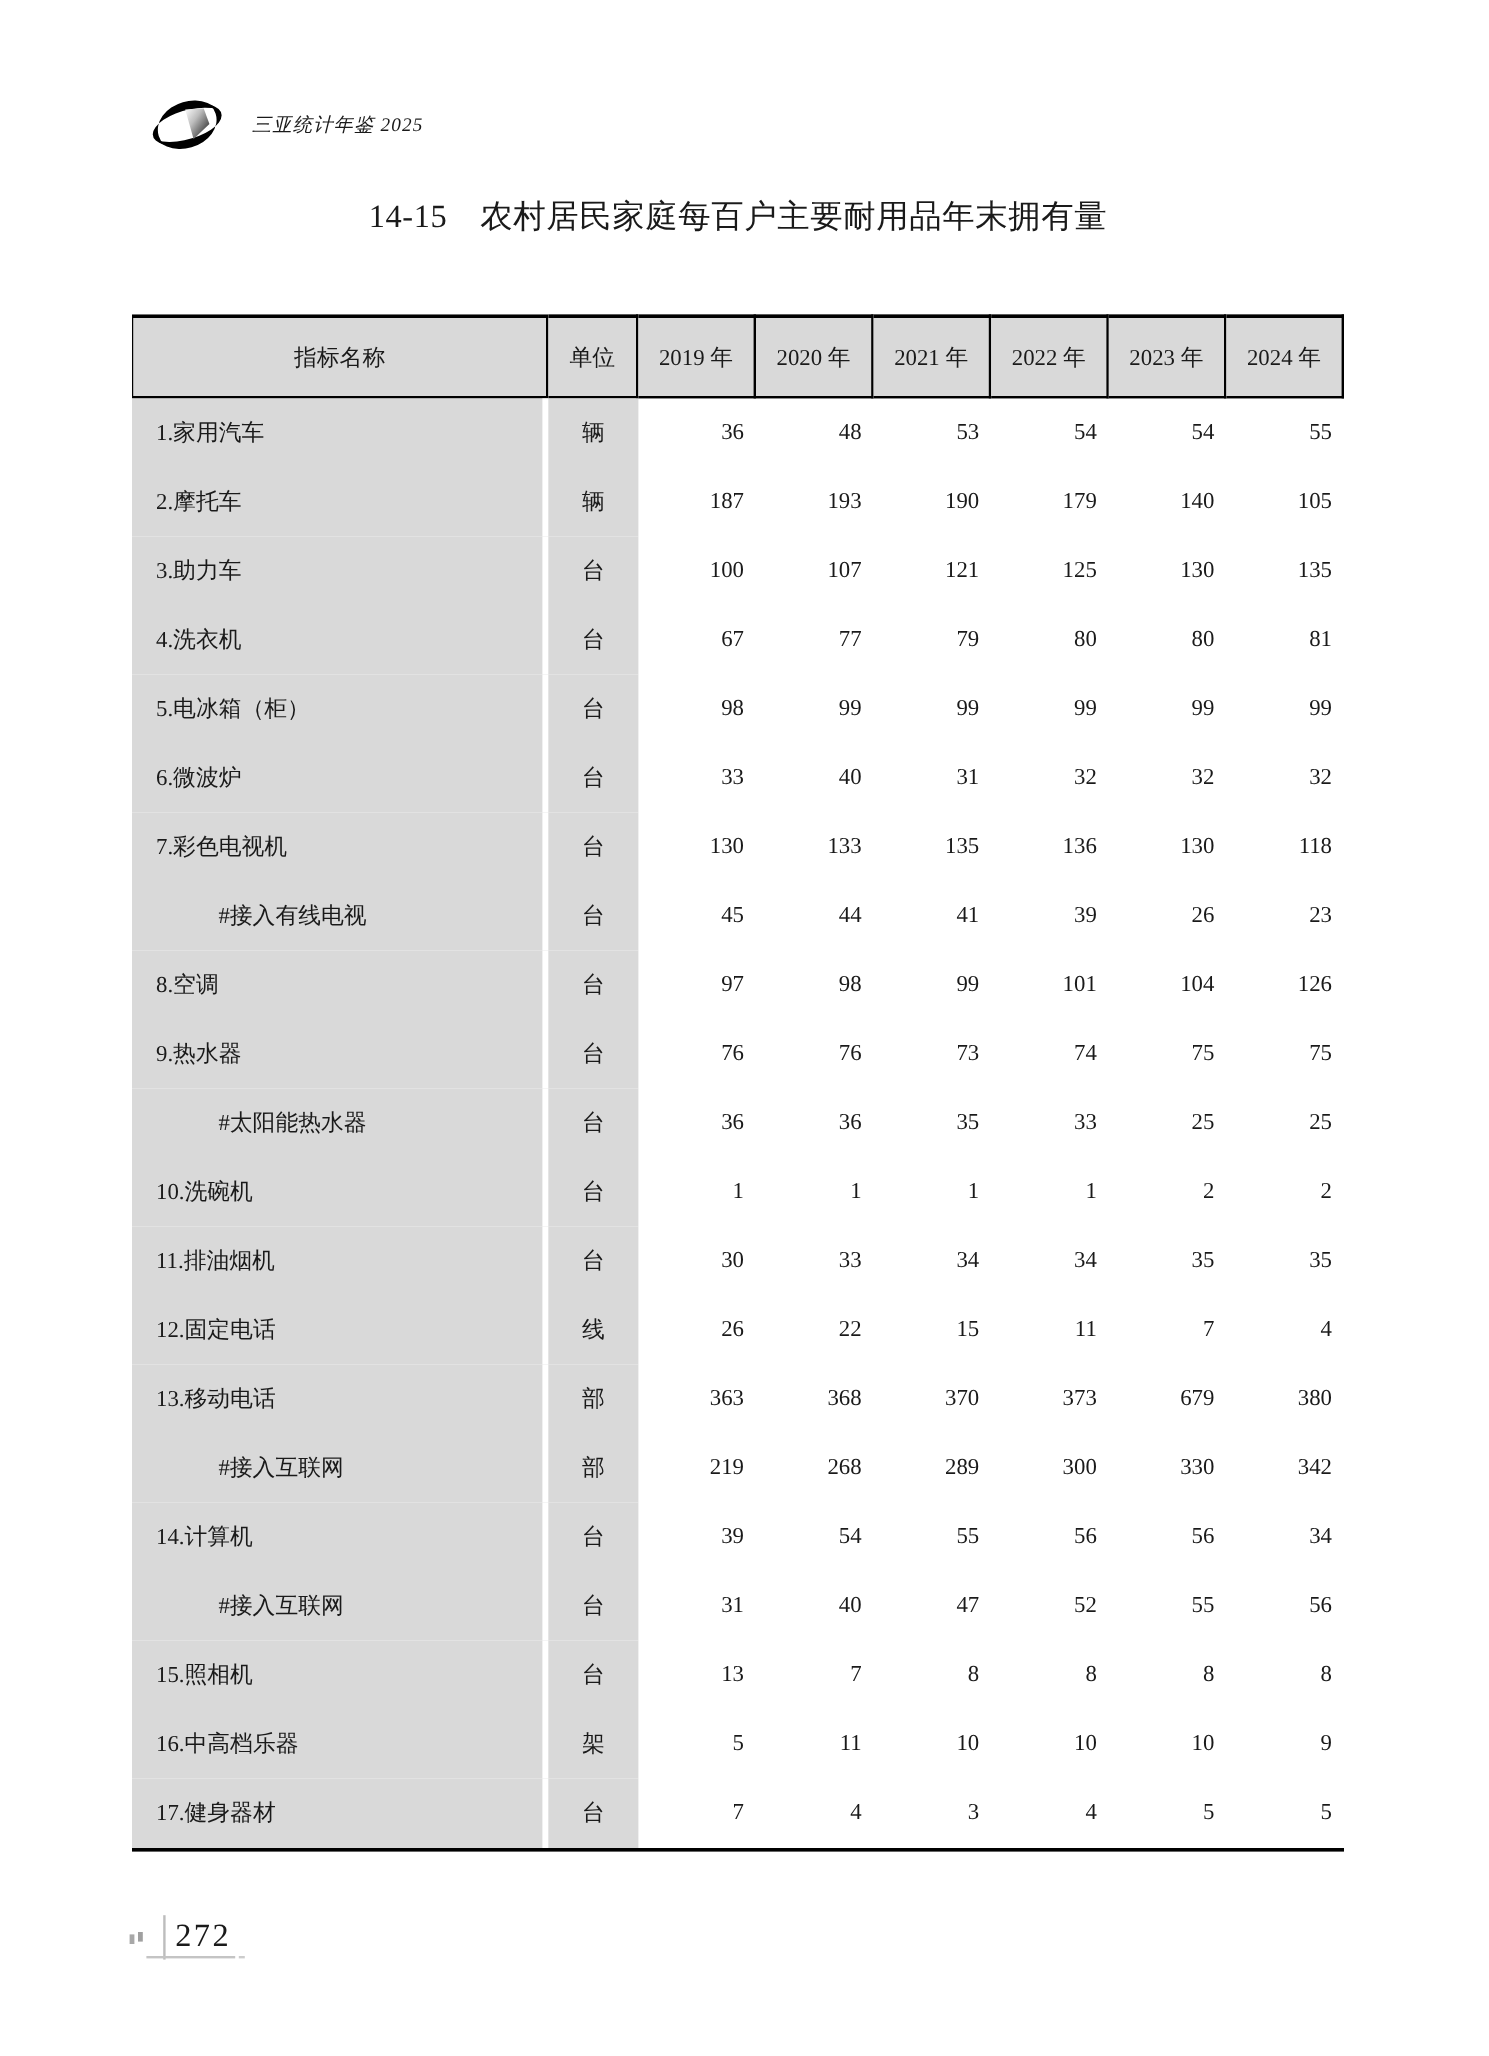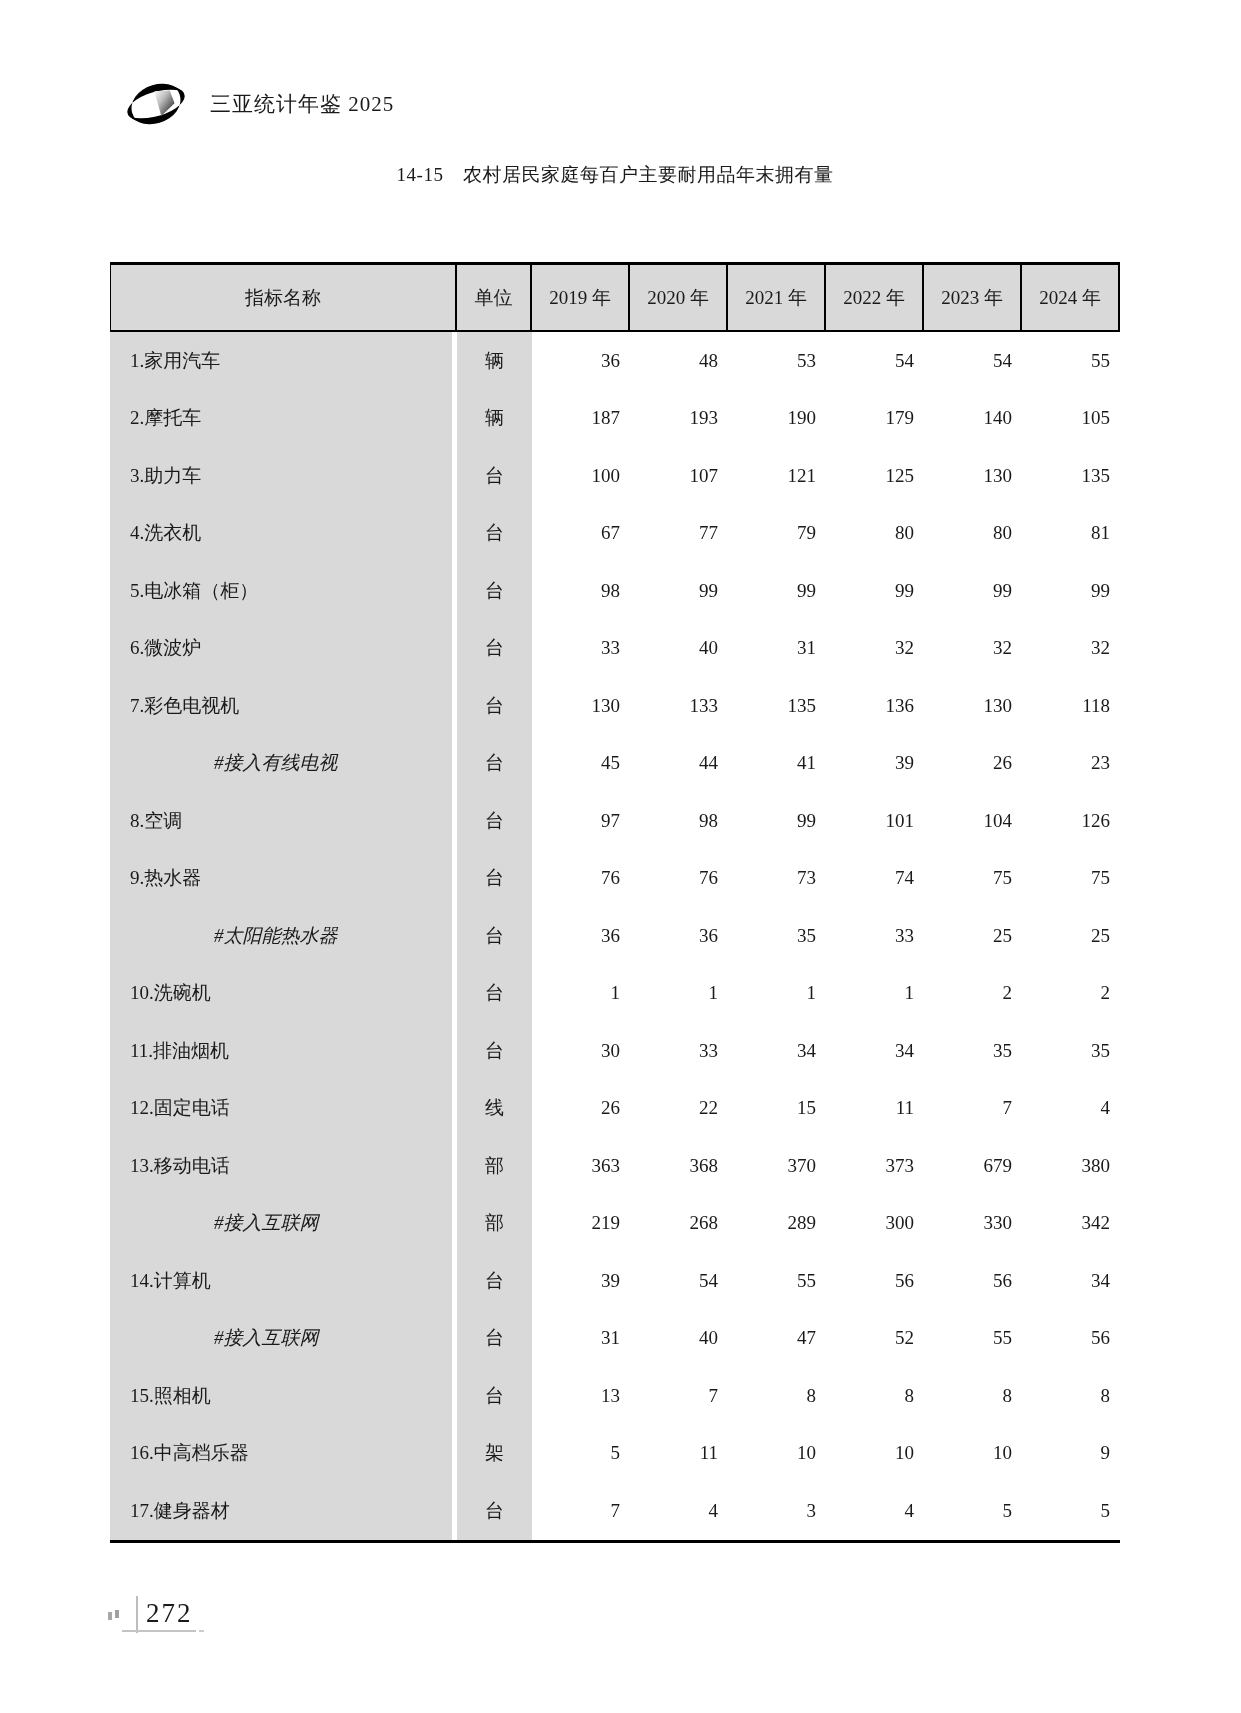--- a/index.html
+++ b/index.html
@@ -4,41 +4,41 @@
 <style>
   html,body{margin:0;padding:0;}
   body{
     width:1241px;height:1713px;position:relative;background:#ffffff;
     font-family:"Liberation Serif","DejaVu Serif",serif;color:#1a1a1a;
     overflow:hidden;
   }
   
   .brand{position:absolute;left:118px;top:70px;display:flex;align-items:center;gap:16px;}
   .logo{width:76px;height:68px;}
-  .brand-text{font-size:21px;letter-spacing:1px;white-space:nowrap;}
+  .brand-text{font-size:16px;letter-spacing:1px;white-space:nowrap;font-style:italic;}
   
   .title{
     position:absolute;left:110px;top:162px;width:1010px;margin:0;
-    text-align:center;font-size:19px;font-weight:normal;letter-spacing:.5px;white-space:nowrap;
+    text-align:center;font-size:27px;font-weight:normal;letter-spacing:.5px;white-space:nowrap;
   }
   
   table.tbl{
     position:absolute;left:110px;top:262px;width:1010px;
     border-collapse:separate;border-spacing:0;table-layout:fixed;
     border-bottom:3px solid #000;
   }
   .tbl th,.tbl td{box-sizing:border-box;padding:0;vertical-align:middle;font-weight:normal;}
   .tbl th{
     background:#d9d9d9;height:70px;font-size:19px;text-align:center;
     border-top:3px solid #000;border-bottom:2px solid #000;border-right:2px solid #000;
   }
   .tbl th:first-child{border-left:1.5px solid #000;}
   .tbl td{height:57.5px;font-size:19px;}
   .tbl td.c-label{background:#d9d9d9;border-right:5px solid #ffffff;padding-left:20px;text-align:left;margin-top:24px;}
-  .tbl td.c-label.indent{padding-left:104px;font-style:italic;}
+  .tbl td.c-label.indent{padding-left:72px;}
   .tbl td.c-unit{background:#d9d9d9;text-align:center;}
   .tbl td.c-num{text-align:right;padding-right:10px;}
   
   .pageno{position:absolute;left:146px;top:1598px;font-size:27px;letter-spacing:2px;}
   .mark-bars{position:absolute;left:108px;top:1612px;width:4px;height:8px;background:#a8a8a8;
              box-shadow:7px -2px 0 0 #a0a0a0;}
   .mark-v{position:absolute;left:136px;top:1596px;width:1.5px;height:37px;background:#bdbdbd;}
   .mark-h{position:absolute;left:122px;top:1630px;width:74px;height:1.5px;background:#c4c4c4;}
   .mark-h-dot{position:absolute;left:199px;top:1630px;width:5px;height:1.5px;background:#cccccc;}
 </style>

